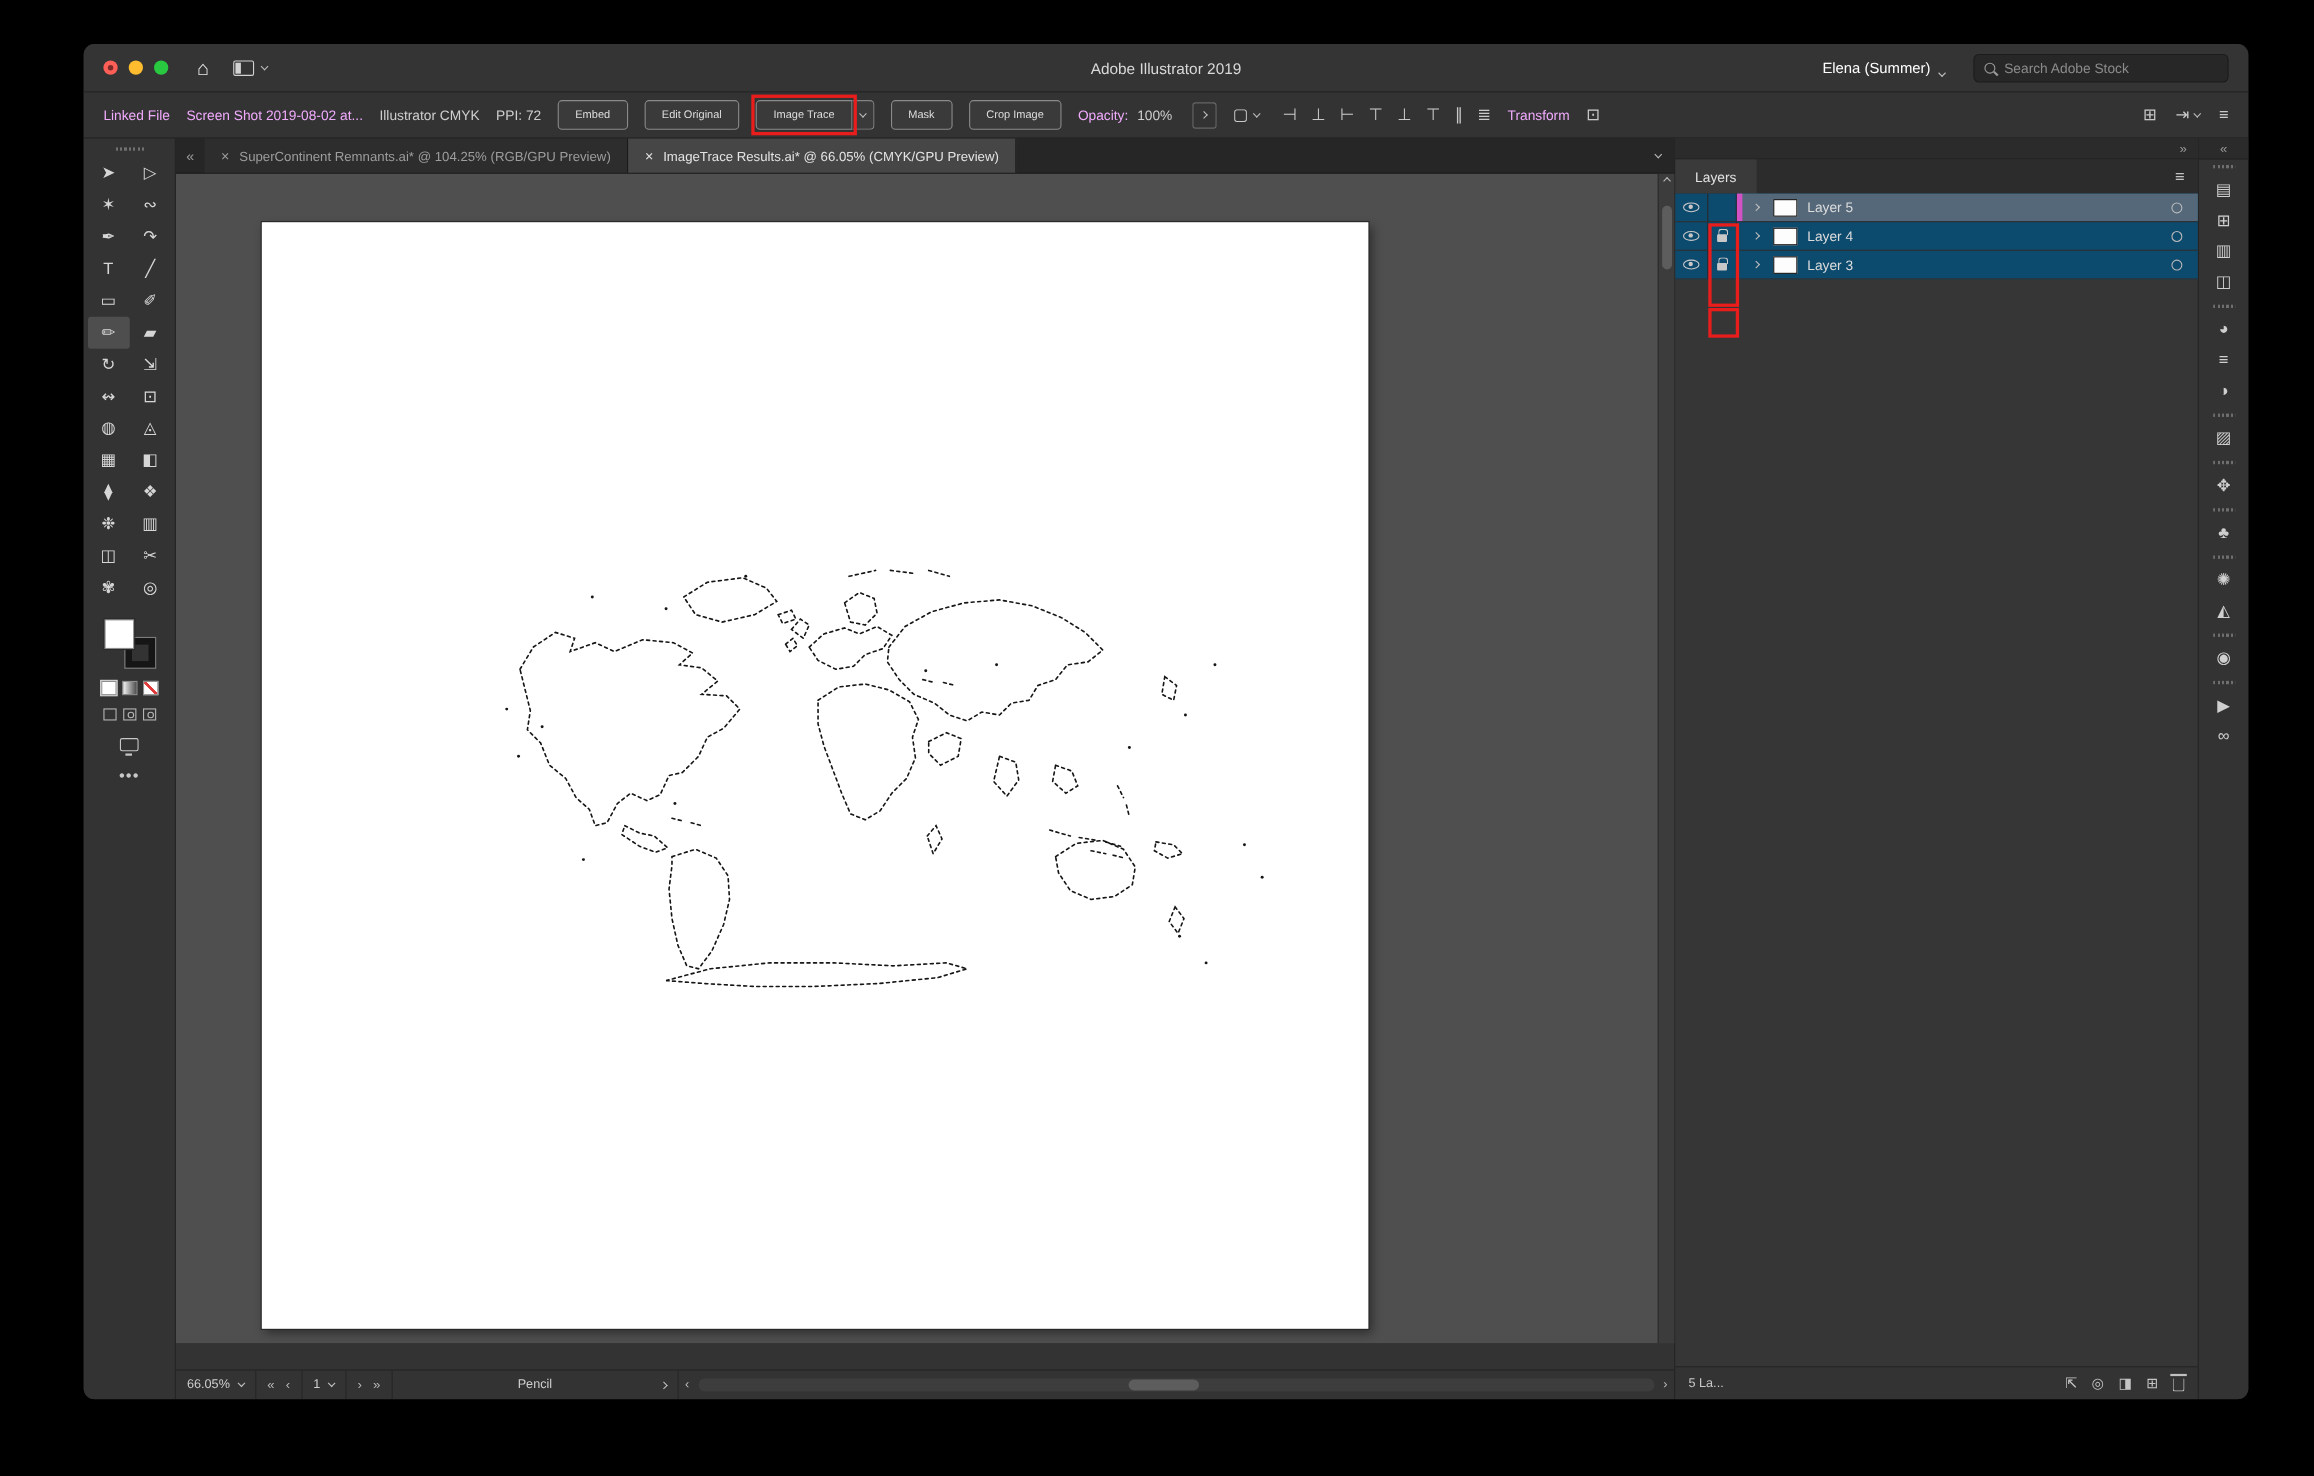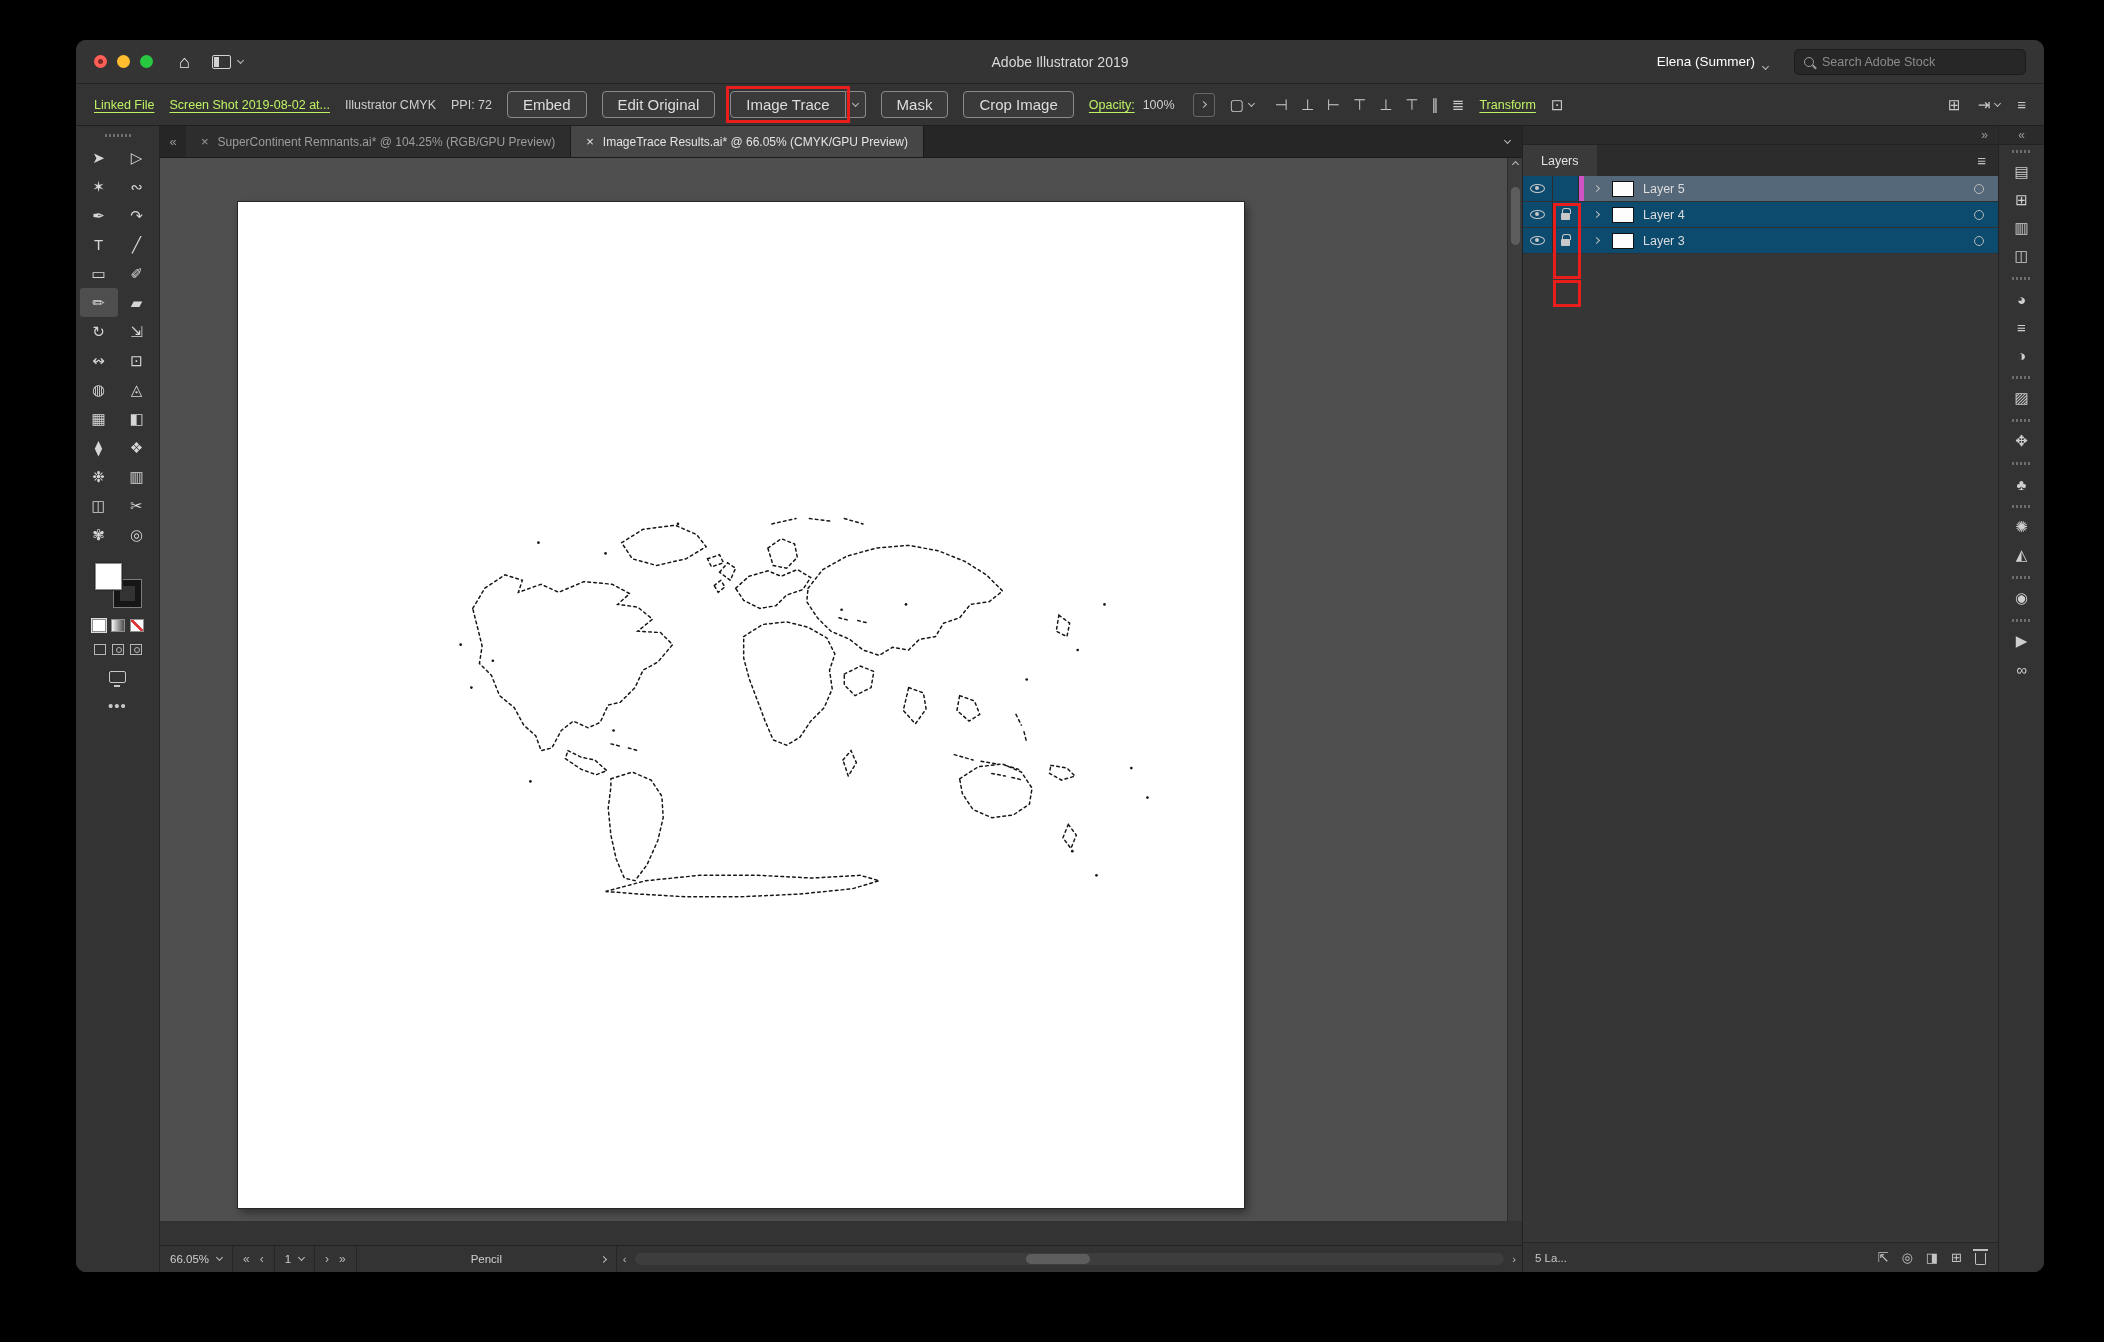--- a/index.html
+++ b/index.html
@@ -37,23 +37,23 @@
 
   .chev { display:inline-block; width:7px; height:7px; border-right:1.7px solid #bdbdbd; border-bottom:1.7px solid #bdbdbd; }
   .chev.down { transform:rotate(45deg); margin-top:-3px; }
   .chev.right { transform:rotate(-45deg); }
   .chev.up { transform:rotate(-135deg); margin-top:4px; }
   .chev.sm { width:5px; height:5px; }
 
   
   .control-bar { height:42px; background:#333; border-bottom:1px solid #1f1f1f; display:flex; align-items:center;
                  gap:15px; padding:0 18px; color:#cfcfcf; font-size:12.5px; flex:0 0 auto; }
-  .cb-link { text-decoration:underline; text-underline-offset:3px; color:#bef264; cursor:default; }
+  .cb-link { text-underline-offset:3px; color:#f0abfc; cursor:default; }
   .btn { height:27px; padding:0 15px; border:1px solid #8a8a8a; border-radius:4px; background:#3a3a3a;
-         color:#dedede; font-size:15px; font-family:inherit; display:inline-flex; align-items:center; }
+         color:#dedede; font-size:10px; font-family:inherit; display:inline-flex; align-items:center; }
   .it-wrap { position:relative; display:inline-flex; align-items:center; }
   .btn-chev { height:27px; width:20px; border:1px solid #8a8a8a; border-left:none; border-radius:0 4px 4px 0;
               background:#3a3a3a; display:inline-flex; align-items:center; justify-content:center; }
   .it-wrap .btn { border-radius:4px 0 0 4px; }
   .annotation-box { position:absolute; left:-4px; top:-5px; right:16px; bottom:-5px;
                     border:3px solid #ea1d1d; pointer-events:none; z-index:6; }
   .opacity-group { display:flex; align-items:center; gap:8px; }
   .op-stepper { width:22px; height:24px; border:1px solid #666; border-radius:3px; display:inline-flex;
                 align-items:center; justify-content:center; margin-left:10px; }
   .cb-icons { display:flex; align-items:center; gap:13px; margin-left:6px; }

